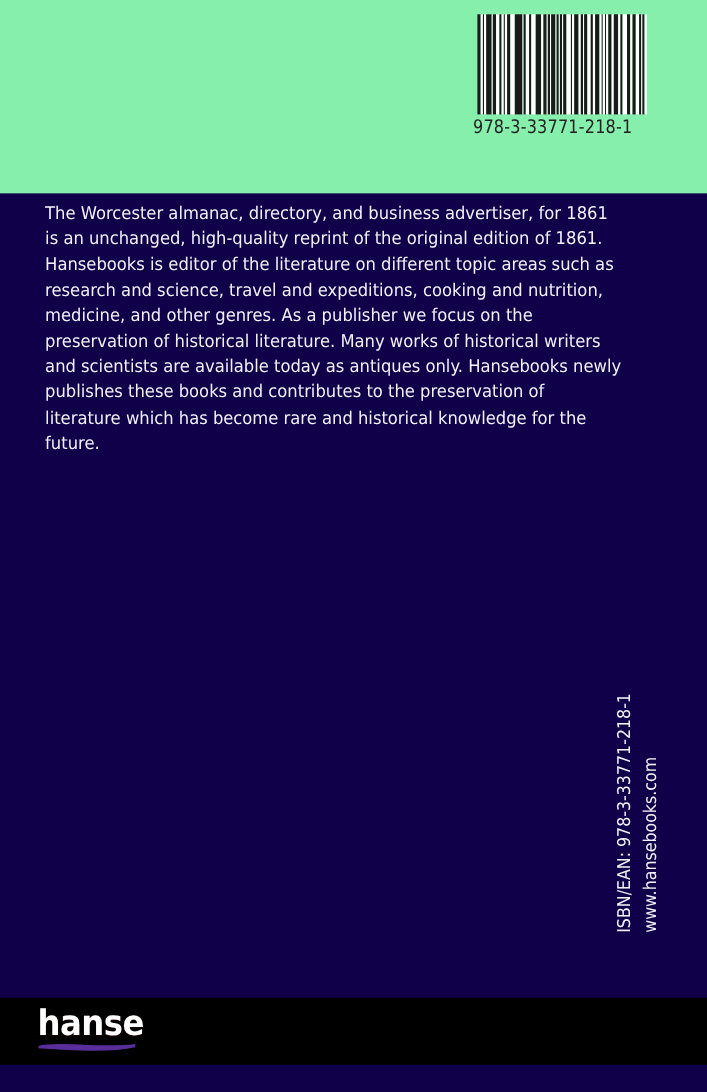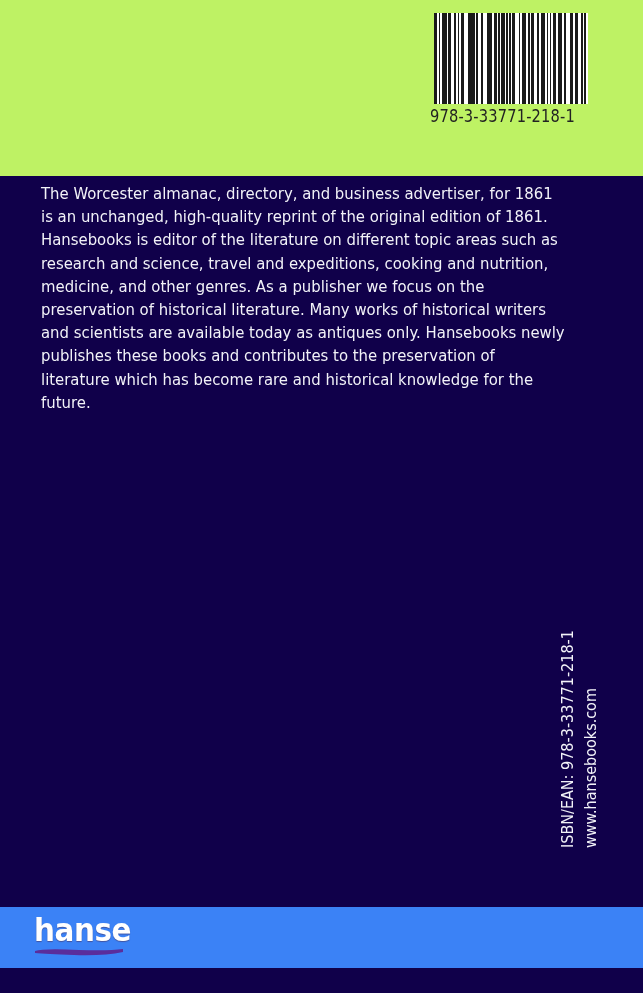--- a/index.html
+++ b/index.html
@@ -3,21 +3,21 @@
   <meta charset="utf-8">
   <style>
     html, body { margin: 0; padding: 0; }
     body {
       width: 643px; height: 993px; position: relative; overflow: hidden;
       background: #10004a;
       font-family: "Liberation Sans", sans-serif;
     }
     .top-area {
       position: absolute; left: 0; top: 0; width: 643px; height: 176px;
-      background: #bef264;
+      background: #86efac;
     }
     .barcode-box {
       position: absolute; left: 430px; top: 10px; width: 166px; height: 120px;
     }
     .barcode-bars {
       position: absolute; left: 4px; top: 3px; width: 154px; height: 91px;
       display: flex; align-items: stretch;
     }
     .barcode-bars span { display: block; height: 100%; }
     .barcode-number {
@@ -44,21 +44,21 @@
       position: absolute; left: 556px; top: 848px;
       transform: rotate(-90deg); transform-origin: left top;
       color: #f2f2f8;
       font-family: "DejaVu Sans", sans-serif;
       font-size: 16px; line-height: 23px;
       white-space: nowrap;
     }
     .spine-text div { transform: scaleX(0.9); transform-origin: left top; }
     .footer-band {
       position: absolute; left: 0; top: 907px; width: 643px; height: 61px;
-      background: #3b82f6;
+      background: #000000;
     }
     .logo {
       position: absolute; left: 34px; top: 10px; width: 92px; height: 42px;
     }
     .logo-text {
       position: absolute; left: 0; top: -6px;
       font-family: "DejaVu Sans", sans-serif; font-weight: bold;
       font-size: 32px; color: #ffffff; letter-spacing: -0.5px;
       transform: scaleX(0.92); transform-origin: left top;
       text-shadow: 0 1px 1px rgba(80,0,0,0.35);

